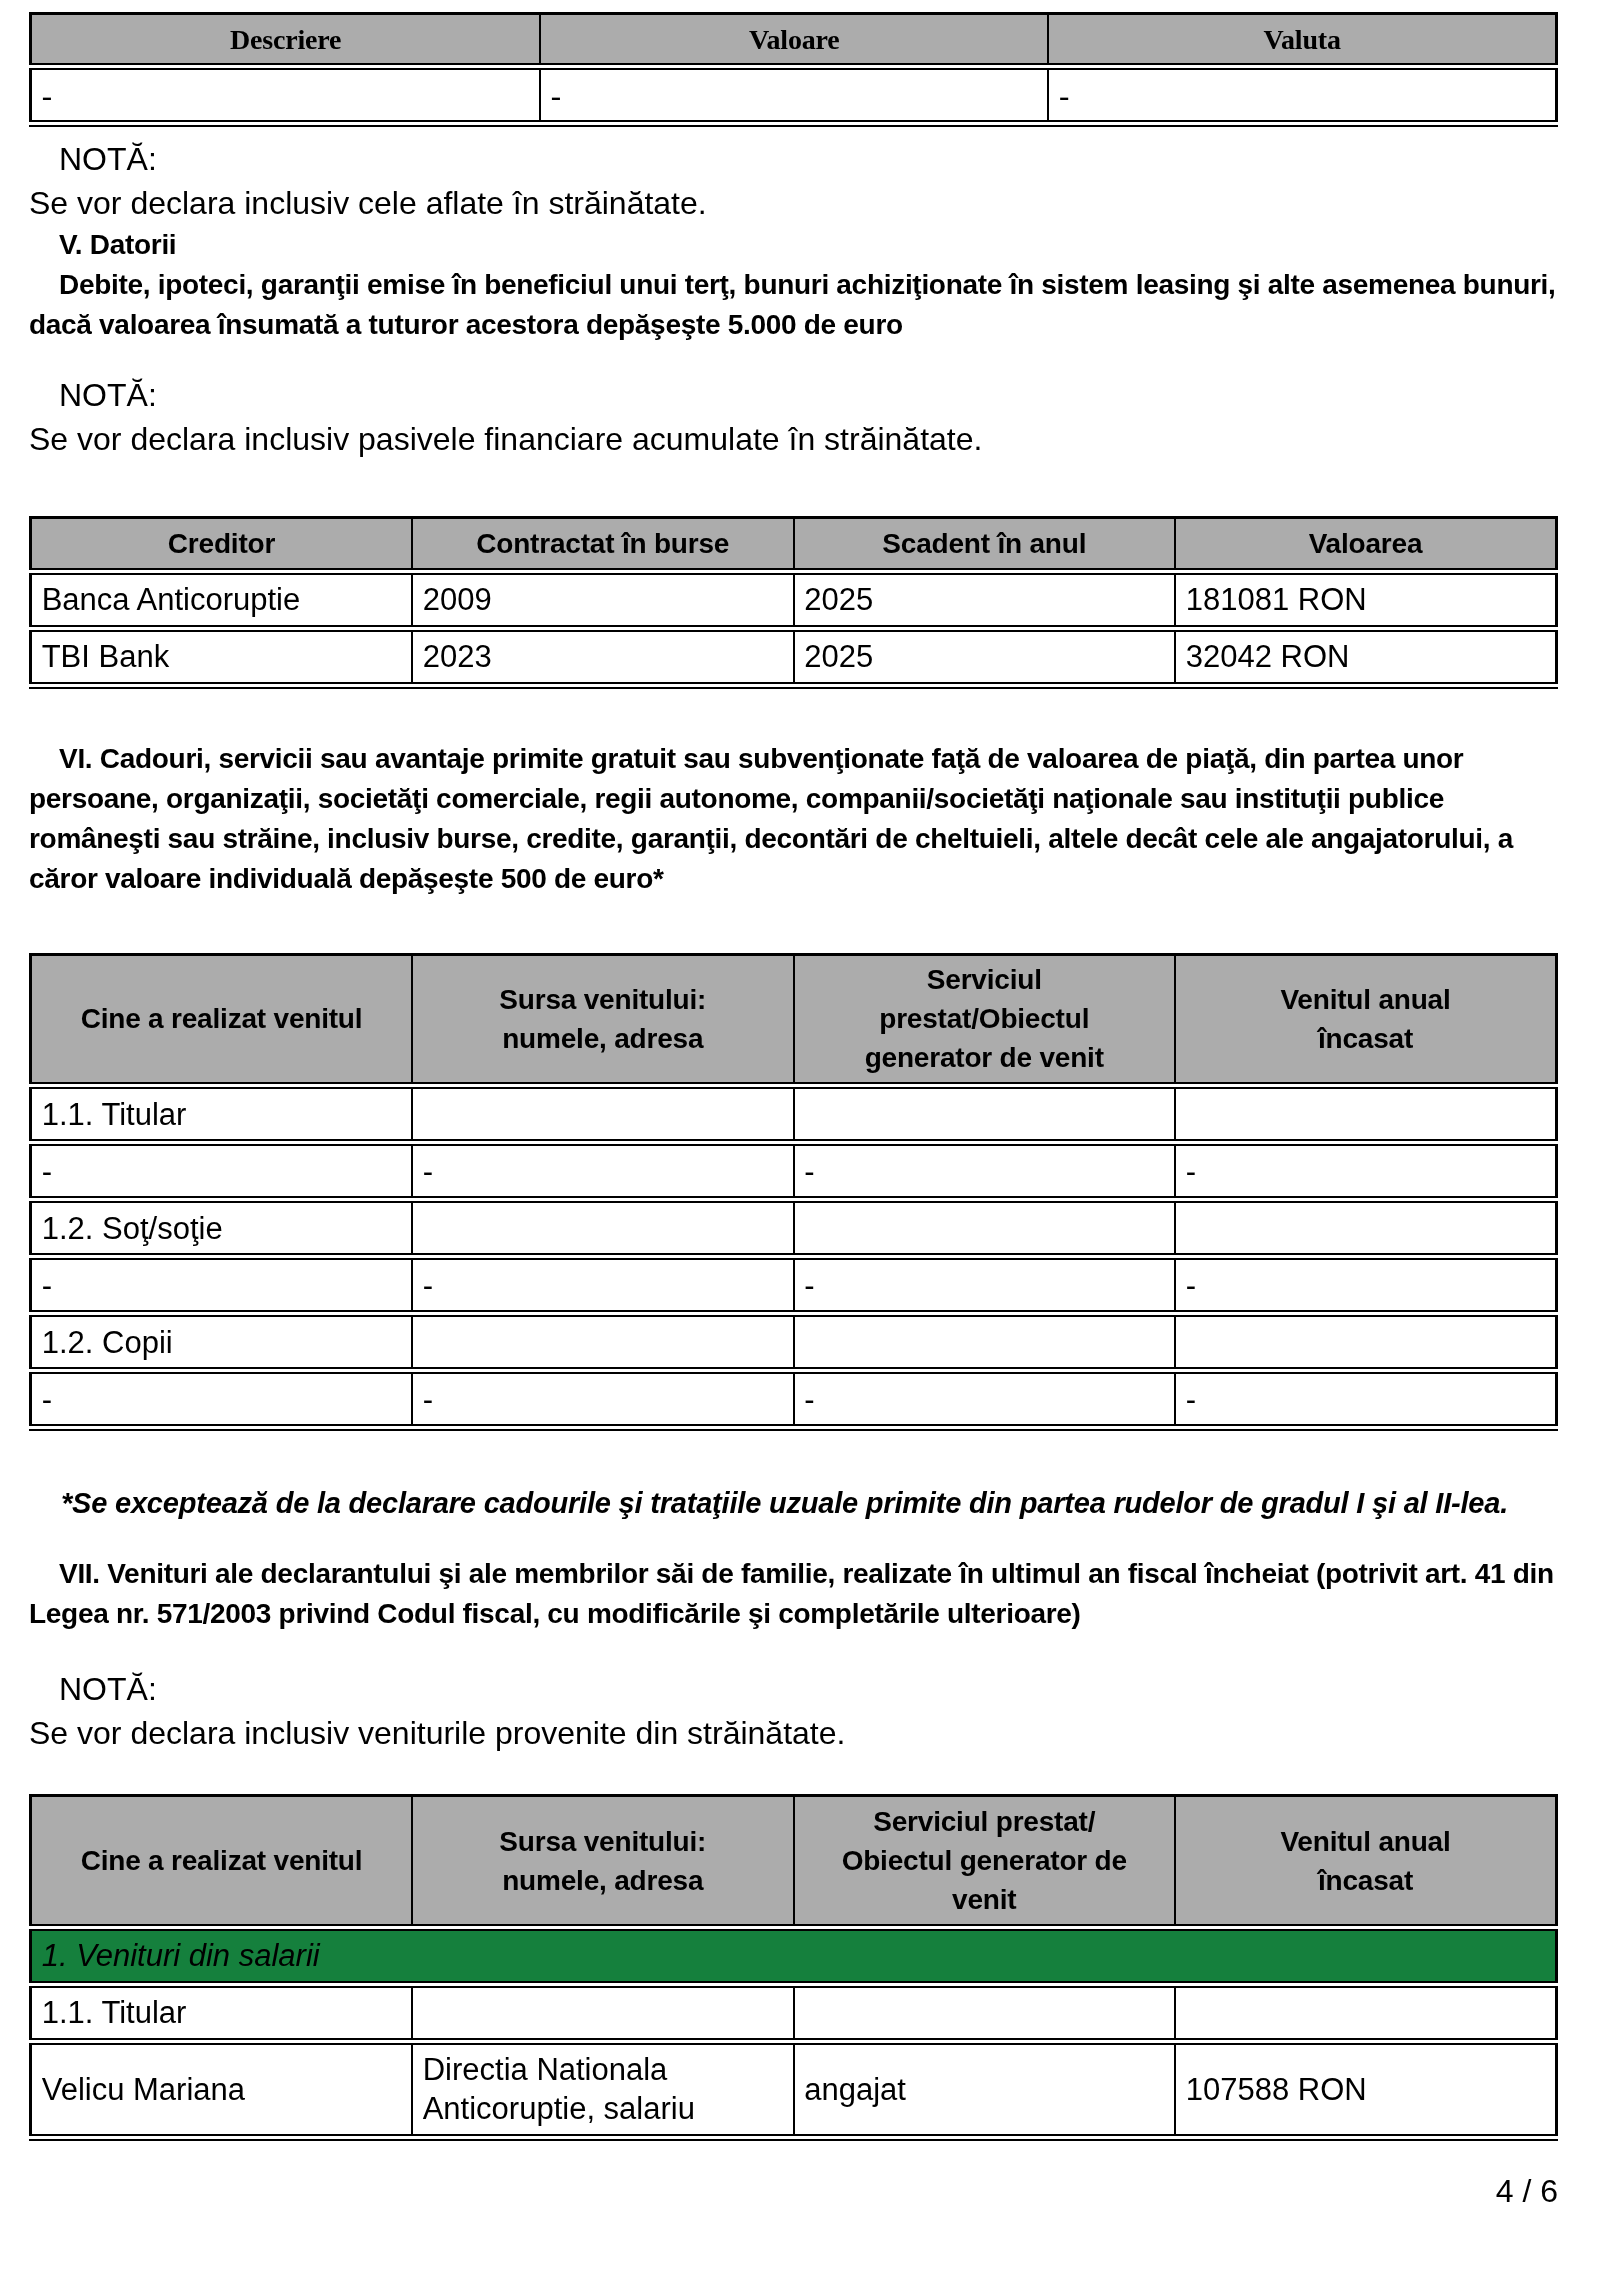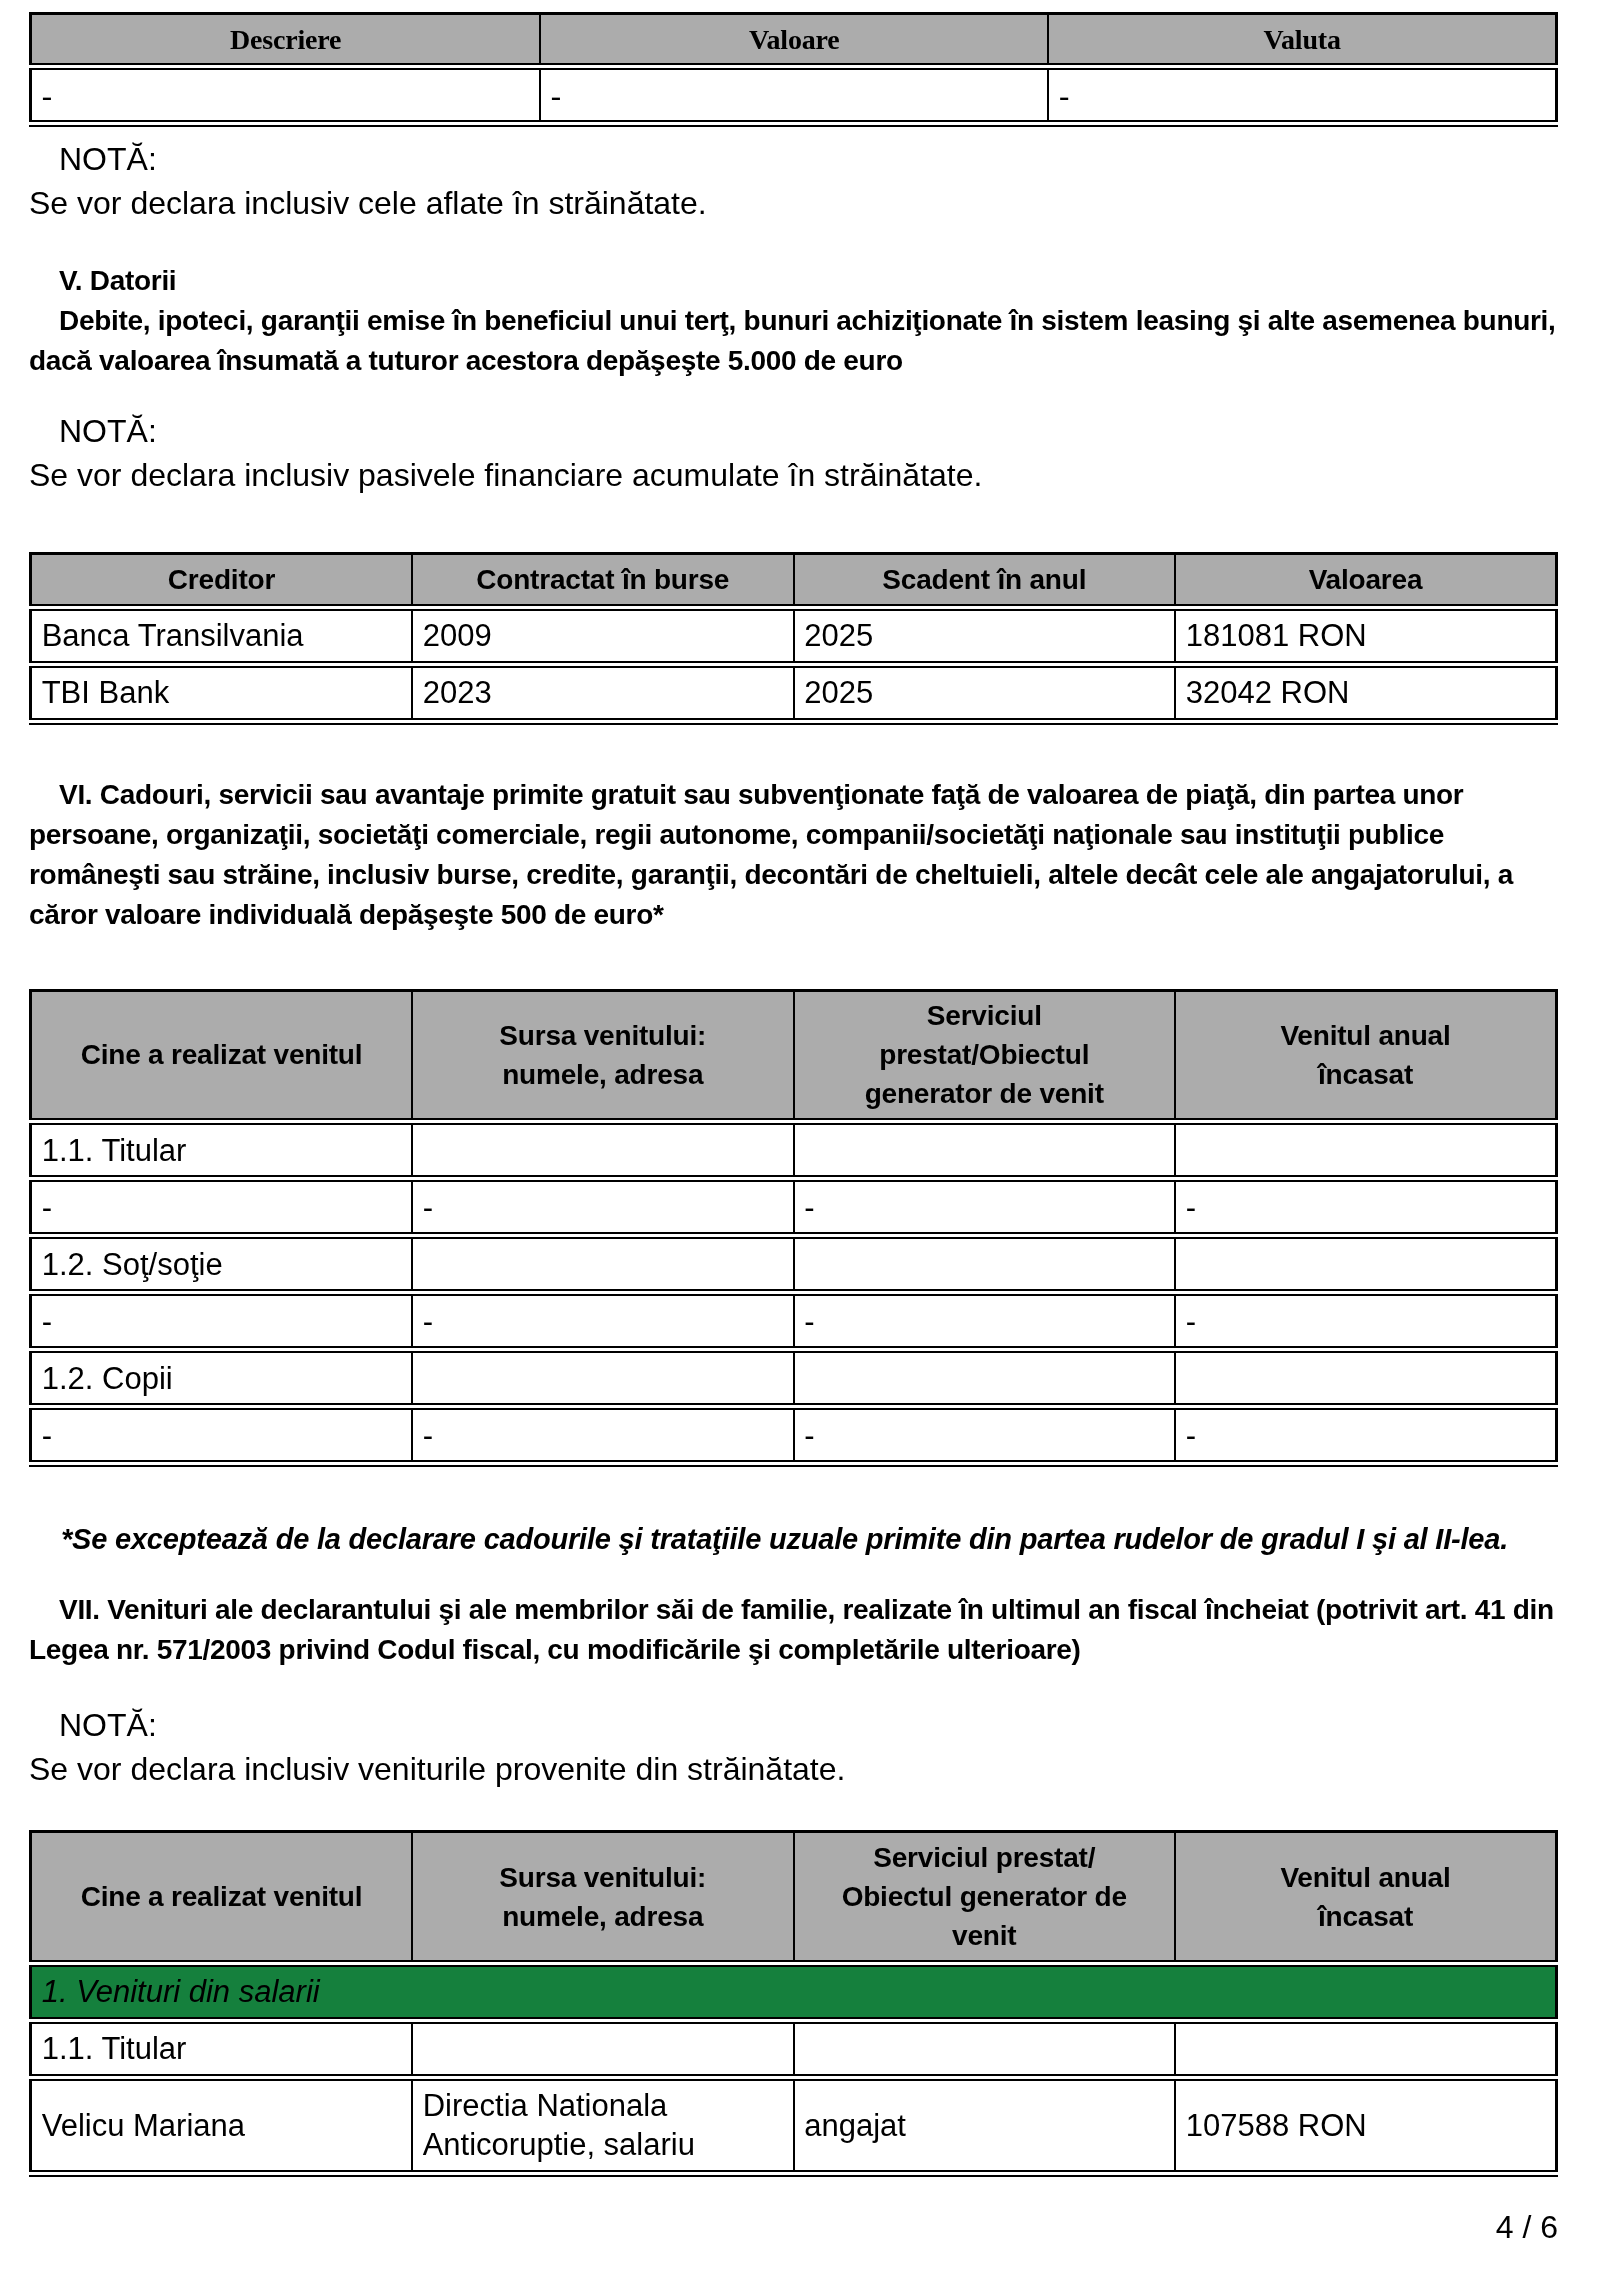--- a/index.html
+++ b/index.html
@@ -42,21 +42,21 @@
   .nota-label { text-indent: 30px; }
   .nota1 { margin-top: 0; }
   .nota2 { margin-top: 28px; }
   .nota3 { margin-top: 33px; }
 
   .sec-title, .sec-para {
     font-weight: bold; margin: 0;
     font-size: 28px; line-height: 40px; letter-spacing: -0.3px;
     text-indent: 30px;
   }
-  .sec-v-title { margin-top: 36px; }
+  .sec-v-title { }
   .sec-vi-para { margin-top: 50px; }
   .sec-vii-para { }
 
   .footnote {
     margin-top: 50px; font-style: italic; font-size: 29px; line-height: 44px;
     text-indent: 32px; white-space: nowrap; letter-spacing: -0.2px; font-weight: bold;
   }
 
   .pageno { margin-top: 28px; text-align: right; font-size: 32px; line-height: 44px; }
 </style>
@@ -110,21 +110,21 @@
     <thead>
       <tr>
         <th>Creditor</th>
         <th>Contractat în burse</th>
         <th>Scadent în anul</th>
         <th>Valoarea</th>
       </tr>
     </thead>
     <tbody>
       <tr>
-        <td>Banca Transilvania</td>
+        <td>Banca Anticoruptie</td>
         <td>2009</td>
         <td>2025</td>
         <td>181081 RON</td>
       </tr>
       <tr>
         <td>TBI Bank</td>
         <td>2023</td>
         <td>2025</td>
         <td>32042 RON</td>
       </tr>

